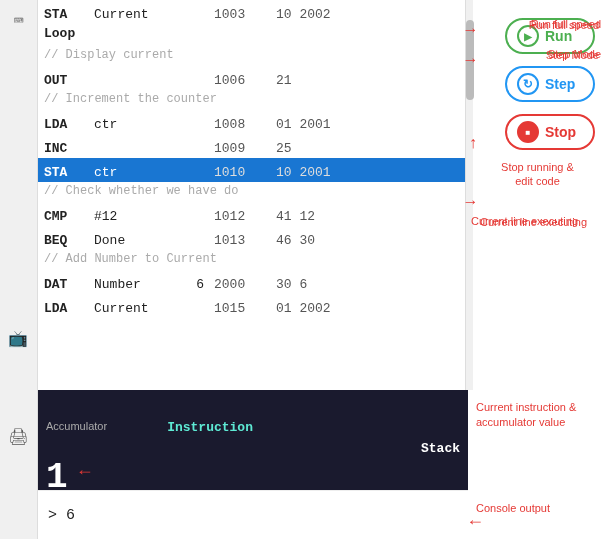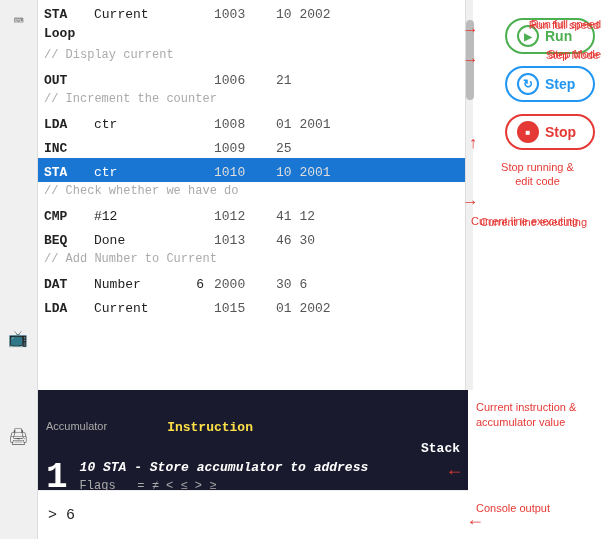--- a/index.html
+++ b/index.html
@@ -194,21 +194,21 @@
 
     .bottom-header {
       display: flex;
       justify-content: space-between;
       align-items: center;
       margin-bottom: 4px;
     }
     .instr-label {
       font-weight: bold;
       font-size: 13px;
-      color: #fde047;
+      color: #5eead4;
     }
     .stack-label {
       font-weight: bold;
       font-size: 13px;
       color: #fff;
       margin-top: 43px;
     }
 
     .accumulator-area {
       display: flex;
@@ -408,30 +408,20 @@
         <span style="font-size:11px; color:#aaa; font-family:sans-serif;">Accumulator</span>
         <span class="instr-label">Instruction</span>
       </span>
       <span class="stack-label">Stack</span>
     </div>
 
     <div class="accumulator-area">
       <div class="acc-box">
         <span class="acc-value">1</span>
       </div>
-      <div class="instr-detail">
-        <div class="instr-text">
-          <strong>10 STA - Store accumulator to address</strong>
-        </div>
-        <div class="flags-line">
-          <span>Flags</span>
-          &nbsp;
-          <span>= ≠ &lt; ≤ &gt; ≥</span>
-        </div>
-      </div>
       <span class="arrow-left">←</span>
     </div>
   </div>
 
   <div style="position:absolute; left:438px; top:400px; color:#e53935; font-size:11px; font-family:sans-serif; line-height:1.4; width:140px;">
     <span>Current instruction &amp;<br>accumulator value</span>
   </div>
 
   <div class="console-area">
     <span style="font-size:15px;">&gt; 6</span>

